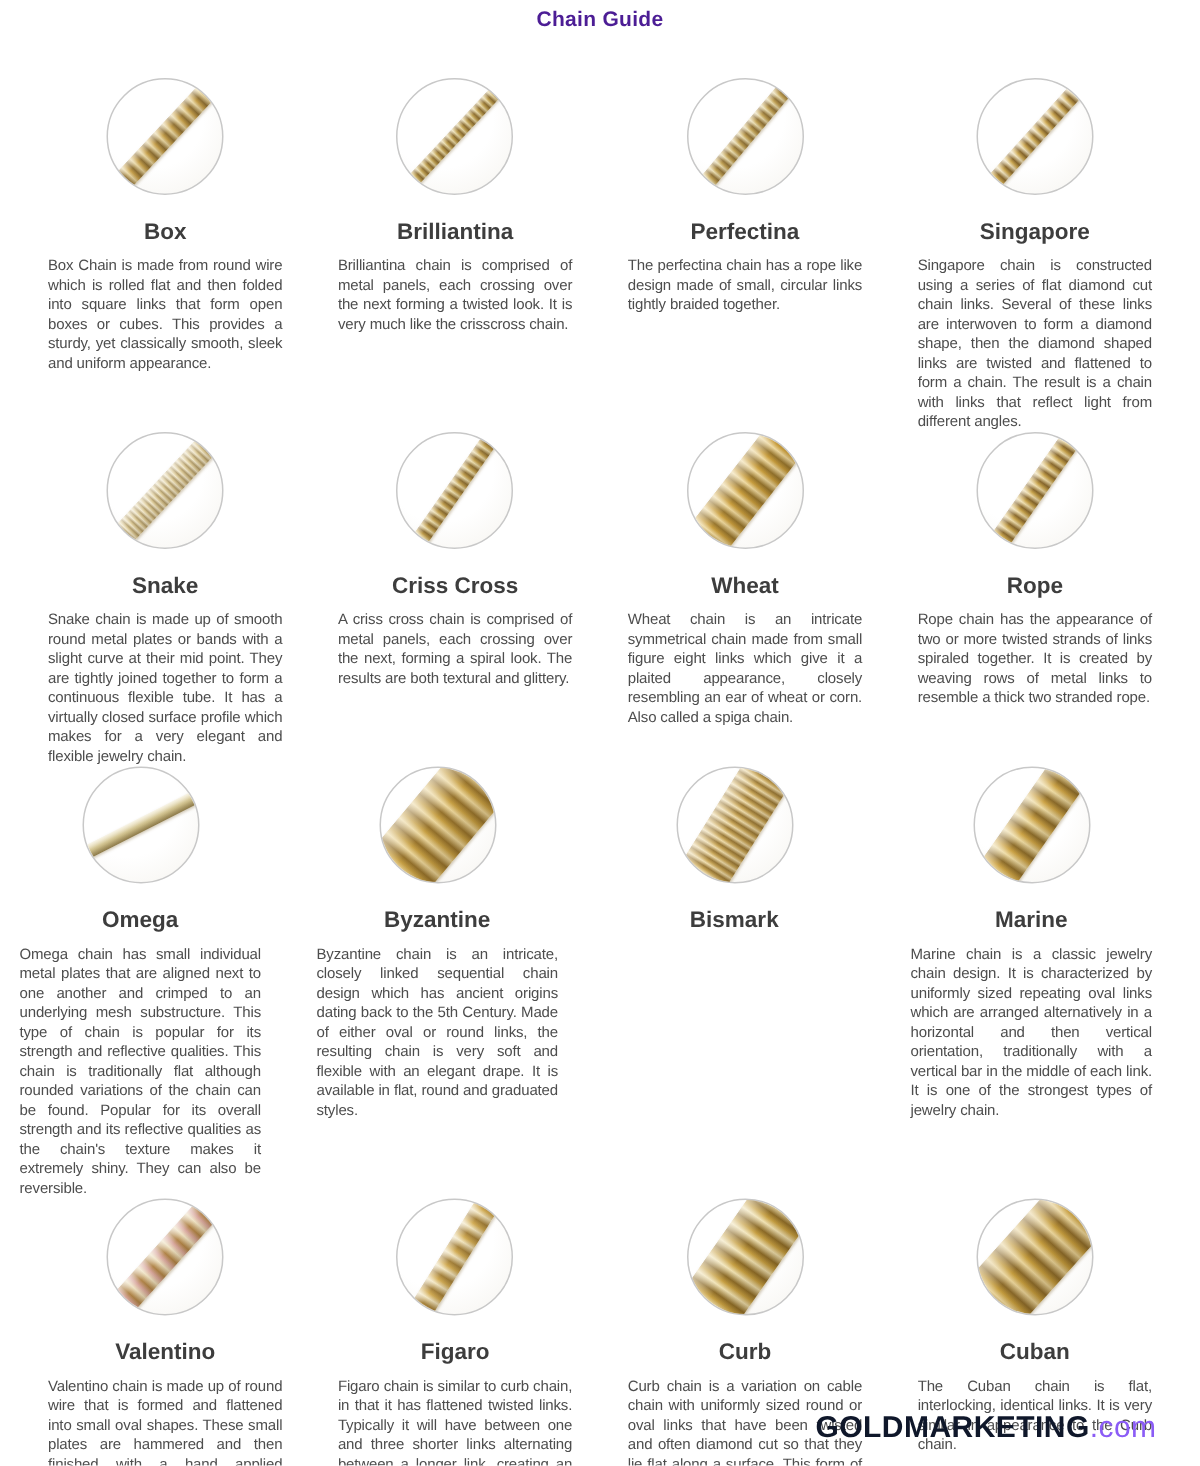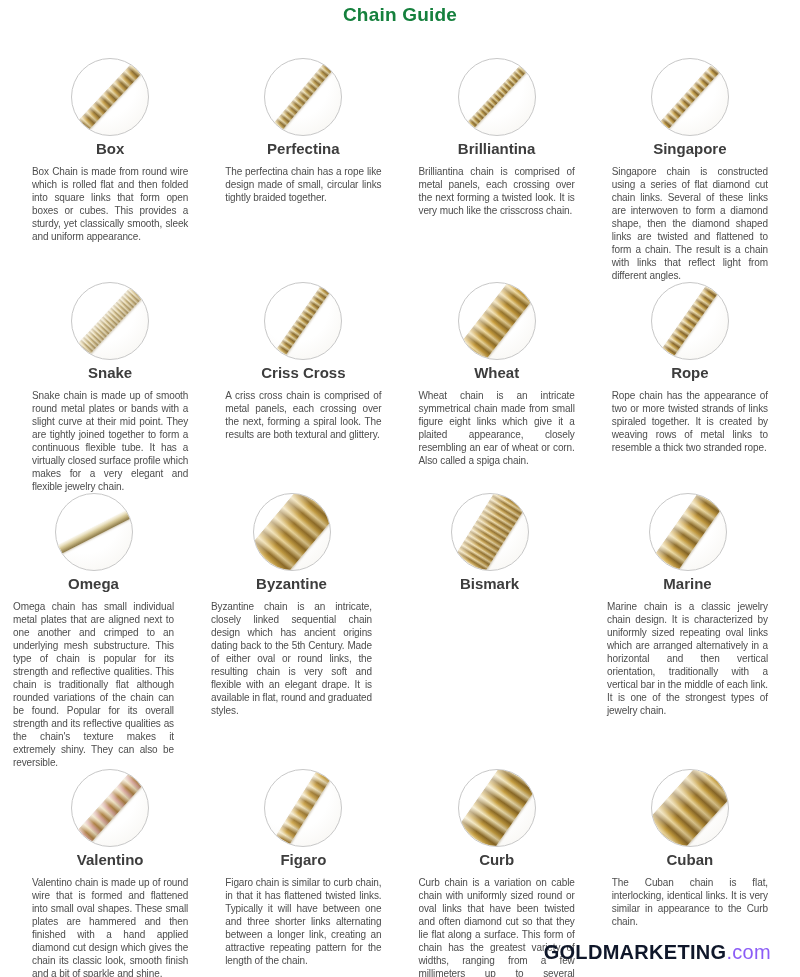--- a/index.html
+++ b/index.html
@@ -6,23 +6,23 @@
   html,body { margin:0; padding:0; }
   body {
     width:800px; height:977px;
     background:#ffffff;
     font-family:"Liberation Sans", sans-serif;
     position:relative;
     overflow:hidden;
   }
   .page-title {
     text-align:center;
-    font-size:19px;
+    font-size:14px;
     font-weight:700;
-    color:#15803d;
+    color:#4c1d95;
     letter-spacing:.2px;
     margin:4px 0 0 0;
   }
   .grid-row {
     display:grid;
     grid-template-columns:repeat(4,1fr);
     column-gap:37px;
     padding:0 32px;
   }
   .row-1 { margin-top:32px; min-height:223px; }
@@ -51,21 +51,21 @@
     box-shadow:0 1px 2px rgba(120,95,40,.35);
   }
   .band::after {
     content:"";
     position:absolute;
     inset:0;
     border-radius:inherit;
     background:linear-gradient(180deg, rgba(255,255,255,.55), rgba(255,255,255,0) 42%, rgba(80,55,10,.22));
   }
   .chain-name {
-    margin-top:4px;
+    margin-top:16px;
     font-size:15px;
     font-weight:700;
     color:#3d3d3d;
     text-align:right;
   }
   .chain-desc {
     margin:8px 0 0 0;
     width:100%;
     font-size:10px;
     line-height:13px;
@@ -93,31 +93,31 @@
   <div class="grid-row row-1">
       <figure class="card">
     <div class="photo">
       <div class="band" style="height: 14px; border-radius: 7px; transform: translate(-50%, -50%) rotate(-47deg); background: repeating-linear-gradient(90deg, rgb(143, 113, 54) 0px, rgb(234, 217, 168) 3.2px, rgb(200, 162, 78) 5.6px, rgb(143, 113, 54) 8px);"></div>
     </div>
     <figcaption class="chain-name">Box</figcaption>
     <p class="chain-desc">Box Chain is made from round wire which is rolled flat and then folded into square links that form open boxes or cubes. This provides a sturdy, yet classically smooth, sleek and uniform appearance.</p>
   </figure>
       <figure class="card">
     <div class="photo">
+      <div class="band" style="height: 9px; border-radius: 4.5px; transform: translate(-50%, -50%) rotate(-47deg); background: repeating-linear-gradient(90deg, rgb(143, 113, 54) 0px, rgb(232, 217, 168) 2px, rgb(191, 160, 81) 3.5px, rgb(143, 113, 54) 5px);"></div>
+    </div>
+    <figcaption class="chain-name">Brilliantina</figcaption>
+    <p class="chain-desc">Brilliantina chain is comprised of metal panels, each crossing over the next forming a twisted look.  It is very much like the crisscross chain.</p>
+  </figure>
+      <figure class="card">
+    <div class="photo">
       <div class="band" style="height: 11px; border-radius: 5.5px; transform: translate(-50%, -50%) rotate(-50deg); background: repeating-linear-gradient(90deg, rgb(147, 118, 60) 0px, rgb(233, 220, 176) 2.4px, rgb(195, 164, 88) 4.2px, rgb(147, 118, 60) 6px);"></div>
     </div>
     <figcaption class="chain-name">Perfectina</figcaption>
     <p class="chain-desc">The perfectina chain has a rope like design made of  small, circular links tightly braided together.</p>
-  </figure>
-      <figure class="card">
-    <div class="photo">
-      <div class="band" style="height: 9px; border-radius: 4.5px; transform: translate(-50%, -50%) rotate(-47deg); background: repeating-linear-gradient(90deg, rgb(143, 113, 54) 0px, rgb(232, 217, 168) 2px, rgb(191, 160, 81) 3.5px, rgb(143, 113, 54) 5px);"></div>
-    </div>
-    <figcaption class="chain-name">Brilliantina</figcaption>
-    <p class="chain-desc">Brilliantina chain is comprised of metal panels, each crossing over the next forming a twisted look.  It is very much like the crisscross chain.</p>
   </figure>
       <figure class="card">
     <div class="photo">
       <div class="band" style="height: 11px; border-radius: 5.5px; transform: translate(-50%, -50%) rotate(-48deg); background: repeating-linear-gradient(90deg, rgb(138, 106, 48) 0px, rgb(240, 228, 194) 2.8px, rgb(207, 171, 85) 4.9px, rgb(138, 106, 48) 7px);"></div>
     </div>
     <figcaption class="chain-name">Singapore</figcaption>
     <p class="chain-desc">Singapore chain is constructed using a series of flat diamond cut chain links. Several of these links are interwoven to form a diamond shape, then the diamond shaped links are twisted and flattened to form a chain. The result is a chain with links that reflect light from different angles.</p>
   </figure>
     </div>
   <div class="grid-row row-2">

